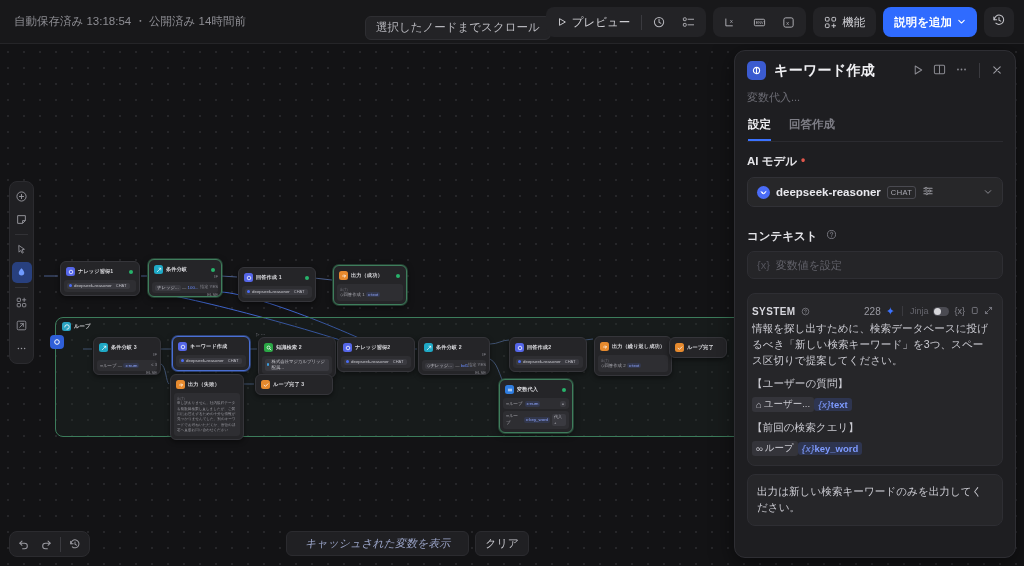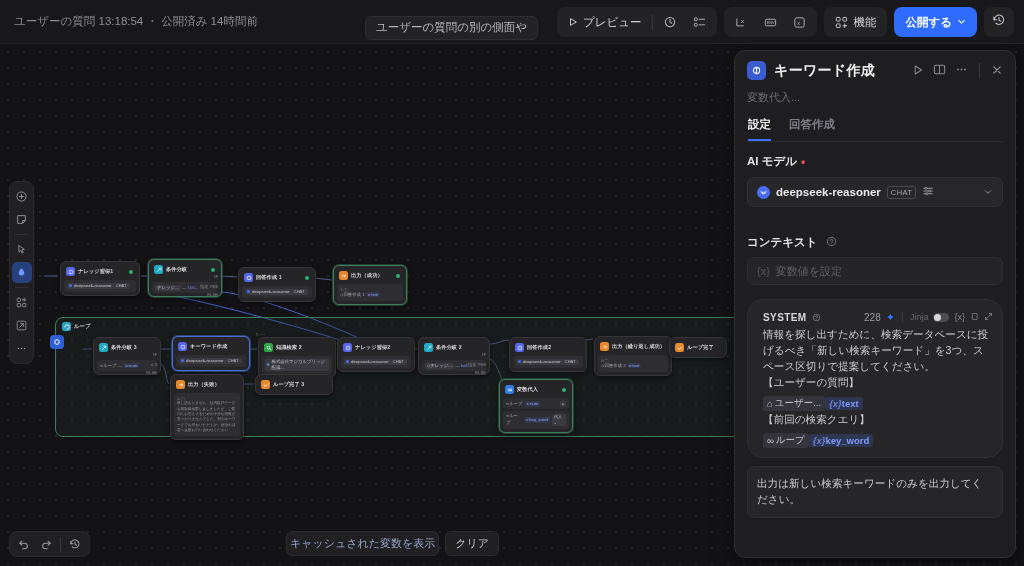--- a/index.html
+++ b/index.html
@@ -135,21 +135,21 @@
     background: #202023; border: 1px solid #2b2b2f; border-radius: 8px;
     height: 26px; display: flex; align-items: center; padding: 0 4px; gap: 2px;
     z-index: 25;
   }
   .undo-grp .ltool { width: 20px; height: 20px; }
   .cachebar {
     position: absolute; left: 286px; bottom: 10px; display: flex; align-items: center; gap: 6px; z-index: 25;
   }
   .cache-btn {
     background: #202023; border: 1px solid #2b2b2f; border-radius: 6px;
-    padding: 4px 3px; font-size: 11px; color: #9aa4c8; white-space: nowrap;
+    padding: 4px 18px; font-size: 11px; color: #9aa4c8; white-space: nowrap; font-style: italic;
   }
   .clear-btn {
     background: #202023; border: 1px solid #2b2b2f; border-radius: 6px;
     padding: 4px 9px; font-size: 11px; color: #c6c6cc; white-space: nowrap;
   }
   .minimap {
     position: absolute; right: 18px; bottom: 52px;
     width: 70px; height: 46px; background: #222225;
     border: 1px solid #2d2d31; border-radius: 5px; padding: 6px;
     z-index: 25;
@@ -180,41 +180,41 @@
     width: 19px; height: 19px; border-radius: 5px; background: #3b5bd0;
     display: flex; align-items: center; justify-content: center; flex: 0 0 auto;
   }
   .p-title { font-size: 14px; font-weight: 700; color: #f0f0f3; letter-spacing: .3px; }
   .p-acts { margin-left: auto; display: flex; align-items: center; gap: 9px; color: #8a8a91; }
   .p-desc { margin-top: 10px; font-size: 11px; color: #6c6c74; }
   .p-tabs { margin-top: 12px; display: flex; gap: 18px; border-bottom: 1px solid #2b2b30; padding: 0 0 0 1px; }
   .p-tab { font-size: 11.5px; color: #7e7e86; padding-bottom: 7px; font-weight: 700; }
   .p-tab.active { color: #f0f0f3; border-bottom: 2px solid #3b72ff; }
   .p-body { flex: 1; overflow: hidden; padding: 12px 12px 0 12px; }
-  .sec-label { font-size: 11.5px; font-weight: 700; color: #e4e4e8; display: flex; align-items: center; gap: 4px; }
+  .sec-label { font-size: 11.5px; font-weight: 700; color: #e4e4e8; display: flex; align-items: flex-start; gap: 4px; }
   .req { color: #e0574c; font-size: 12px; line-height: 1; }
   .model-select {
     margin-top: 8px; height: 30px; background: #272729; border: 1px solid #313136;
     border-radius: 7px; display: flex; align-items: center; gap: 6px; padding: 0 9px;
   }
   .model-ico { width: 13px; height: 13px; border-radius: 50%; background: #4a6cf7; display:flex;align-items:center;justify-content:center; flex:0 0 auto;}
   .model-name { font-size: 11.5px; color: #e9e9ee; font-weight: 700; }
   .chip {
     font-size: 7.5px; color: #a9a9b2; border: 1px solid #4a4a51;
     border-radius: 3px; padding: 1px 3px; letter-spacing: .4px;
   }
-  .ctx-label { margin-top: 28px; gap: 8px; }
+  .ctx-label { margin-top: 22px; gap: 8px; }
   .ctx-input {
     margin-top: 7px; height: 28px; background: #252528; border: 1px solid #2e2e33;
     border-radius: 7px; display: flex; align-items: center; gap: 6px; padding: 0 9px;
     font-size: 11px; color: #62626a;
   }
   .prompt-card {
     margin-top: 14px; background: #262629; border: 1px solid #2e2e33;
-    border-radius: 16px; padding: 8px 9px 9px 15px;
+    border-radius: 8px; padding: 8px 9px 9px 4px;
   }
   .pc-head { display: flex; align-items: center; gap: 5px; }
   .pc-sys { font-size: 10px; font-weight: 700; color: #d6d6dc; letter-spacing: .4px; }
   .pc-count { font-size: 10px; color: #9a9aa2; margin-left: auto; }
   .pc-spark { color: #3b72ff; font-size: 11px; }
   .pc-jinja { font-size: 9px; color: #65656d; }
   .toggle { width: 16px; height: 9px; border-radius: 5px; background: #4b4b52; position: relative; }
   .toggle::after { content:''; position:absolute; left:1px; top:1px; width:7px; height:7px; border-radius:50%; background:#d6d6da; }
   .pc-ico { color: #85858d; font-size: 9px; }
   .pc-text {
@@ -223,36 +223,36 @@
   .inline-pill {
     display: inline-flex; align-items: center; gap: 2px;
     background: #34343a; border-radius: 3px; padding: 1px 4px;
     font-size: 9.5px; color: #c9c9d0; vertical-align: middle;
   }
   .inline-var {
     display: inline-flex; align-items: center;
     background: #2e3550; border-radius: 3px; padding: 1px 4px;
     font-size: 9.5px; color: #7e9bff; vertical-align: middle; font-weight: 700;
   }
-  .pc-block { margin-top: 2px; }
+  .pc-block { margin-top: 9px; }
   .pc-head2 { font-size: 10.6px; color: #ccccd3; }
   .prompt-card2 {
     margin-top: 8px; background: #262629; border: 1px solid #2e2e33;
     border-radius: 8px; padding: 9px;
     font-size: 10.6px; color: #ccccd3; line-height: 1.5;
   }
 </style>
 </head>
 <body>
 
 <div class="app">
 
   <div class="topbar">
-    <div class="autosave">ユーザーの質問 13:18:54 ・ 公開済み 14時間前</div>
-    <div class="scroll-node-btn">ユーザーの質問の別の側面や</div>
+    <div class="autosave">自動保存済み 13:18:54 ・ 公開済み 14時間前</div>
+    <div class="scroll-node-btn">選択したノードまでスクロール</div>
 
     <div class="topright">
       <div class="grp">
         <div class="tbtn">
           <span>
             <svg width="10" height="10" viewBox="0 0 12 12">
                 <path d="M3 2l7 4-7 4z" fill="none" stroke="#d2d2d7" stroke-width="1.1" stroke-linejoin="round"></path>
               </svg>
           </span>
           <span>プレビュー</span>
@@ -312,21 +312,21 @@
                 <rect x="1.5" y="8.5" width="4" height="4" rx="1" fill="none" stroke="#d2d2d7" stroke-width="1"></rect>
                 <rect x="8.5" y="1.5" width="4" height="4" rx="1" fill="none" stroke="#d2d2d7" stroke-width="1"></rect>
                 <path d="M10.5 8.5v4M8.5 10.5h4" stroke="#d2d2d7" stroke-width="1" stroke-linecap="round"></path>
               </svg>
           </span>
           <span>機能</span>
         </div>
       </div>
 
       <div class="publish">
-        <span>公開する</span>
+        <span>説明を追加</span>
         <span>
           <svg width="9" height="9" viewBox="0 0 10 10">
               <path d="M2 3.7l3 3 3-3" fill="none" stroke="#fff" stroke-width="1.2" stroke-linecap="round" stroke-linejoin="round"></path>
             </svg>
         </span>
       </div>
 
       <div class="icon-sq">
         <span>
           <svg width="14" height="14" viewBox="0 0 15 15">

